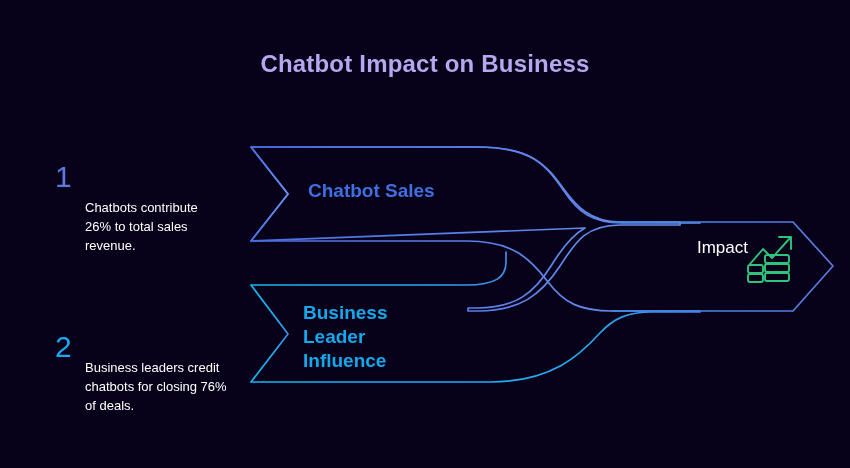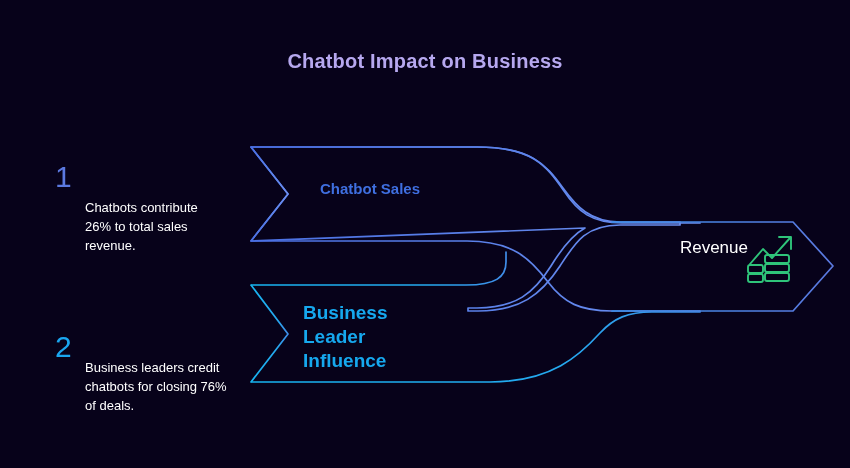--- a/index.html
+++ b/index.html
@@ -21,21 +21,21 @@
     height: 468px;
     background: #07021a;
   }
   
   .title {
     position: absolute;
     left: 0;
     top: 50px;
     width: 850px;
     text-align: center;
-    font-size: 20px;
+    font-size: 24px;
     font-weight: bold;
     color: #b6a8ef;
     letter-spacing: 0.2px;
   }
   
   svg.flow {
     position: absolute;
     left: 0;
     top: 0;
     width: 850px;
@@ -69,23 +69,23 @@
   #bullet-1 .bullet-num { margin-top: 12px; }
   #bullet-2 { left: 55px; top: 310px; }
   #bullet-2 .bullet-num { margin-top: 22px; }
 
   
   .stage-label {
     position: absolute;
     font-weight: bold;
   }
   #label-chatbot-sales {
-    left: 320px;
+    left: 308px;
     top: 180px;
-    font-size: 15px;
+    font-size: 19px;
     color: #3f6fe0;
   }
   #label-bli {
     left: 303px;
     top: 301px;
     font-size: 19px;
     line-height: 24px;
     color: #16a8ee;
   }
   
@@ -202,17 +202,17 @@
   <div class="stage-label" id="label-chatbot-sales">Chatbot Sales</div>
 
   <div class="stage-label" id="label-bli">
     <div>Business</div>
     <div>Leader</div>
     <div>Influence</div>
   </div>
 
   <div id="outcome">
     <div id="outcome-text">
-      <div>Revenue</div>
+      <div>Impact</div>
     </div>
   </div>
 
 </div>
 
 </body></html>

